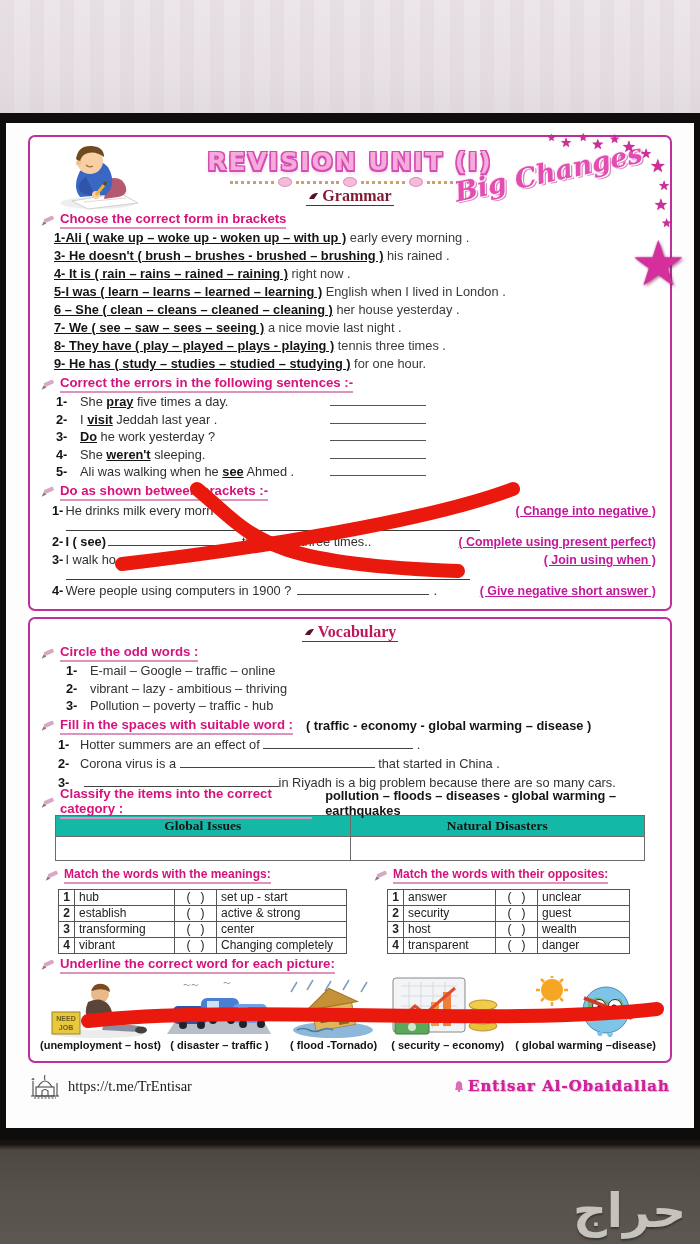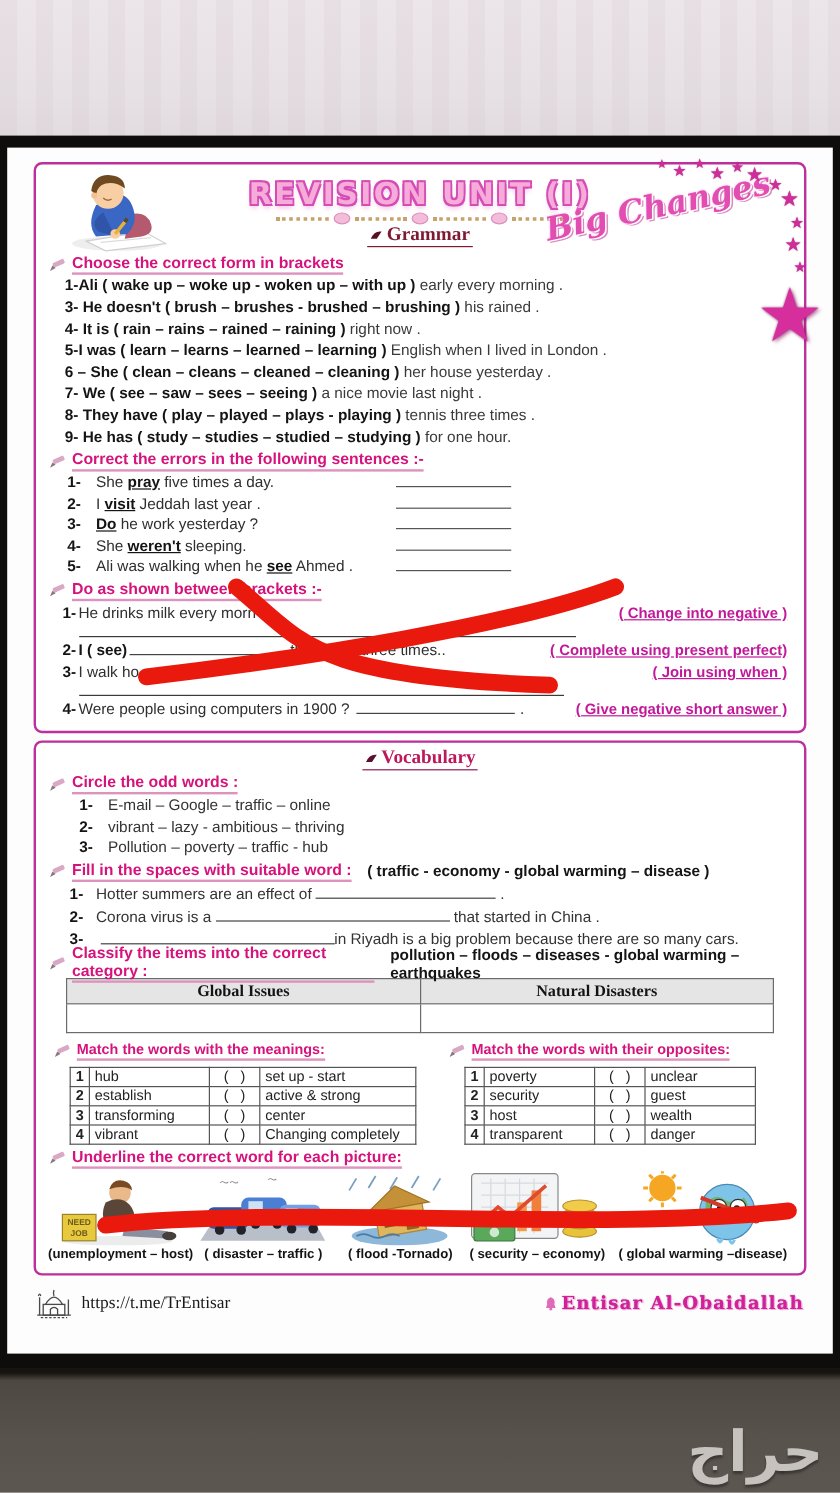--- a/index.html
+++ b/index.html
@@ -47,21 +47,21 @@
 
   
   .sec-head { display:flex; align-items:center; gap:5px; height:18px; margin-top:2px; }
   .sec-head .txt { color:#d6127c; font-weight:bold; font-size:13.2px;
     border-bottom:2px solid #dd93be; padding-bottom:1px; }
   .pencil { flex:none; transform:rotate(-8deg); }
 
   
   .choose-list { padding-left:14px; }
   .choose-list .row { font-size:12.8px; line-height:18px; color:#3a3a3a; white-space:nowrap; }
-  .choose-list .b { font-weight:bold; color:#141414; }
+  .choose-list .b { font-weight:bold; color:#141414;text-decoration:underline; }
 
   
   .err-list { padding-left:16px; }
   .err-row { display:flex; font-size:12.8px; line-height:17.6px; color:#2f2f2f; }
   .err-row .num { font-weight:bold; width:24px; color:#141414;}
   .err-row .sent { width:250px; white-space:nowrap; }
   .err-row .err { font-weight:bold; text-decoration:underline; color:#141414; }
   .err-row .ans { width:96px; border-bottom:1.4px solid #555; height:13px; }
 
   
@@ -79,21 +79,21 @@
     border-bottom:1.6px solid #8e1c52; padding:0 2px; display:inline-flex; align-items:center; gap:2px;}
   .circle-list { padding-left:26px; }
   .circle-list .row { font-size:12.8px; line-height:17.5px; color:#333; }
   .circle-list .num { font-weight:bold; color:#141414; display:inline-block; width:24px;}
   .bank { color:#141414; font-weight:bold; font-size:12.8px; margin-left:8px; border-bottom:none;}
   .fill-rows { padding-left:18px; }
   .fill-row { font-size:12.8px; line-height:19px; color:#333; }
   .fill-row .num { font-weight:bold; color:#141414; display:inline-block; width:22px; }
 
   .classify-table { width:calc(100% - 30px); margin:3px 15px 0 15px; border-collapse:collapse; }
-  .classify-table th { background:#e5e5e5; border:1.3px solid #6b6b6b; font-family:"Liberation Serif",serif;
+  .classify-table th { background:#14b8a6; border:1.3px solid #6b6b6b; font-family:"Liberation Serif",serif;
     font-size:13.5px; padding:2px 0; color:#141414;}
   .classify-table td { border:1.3px solid #6b6b6b; height:24px; }
 
   .match-zone { display:flex; margin-top:5px; padding:0 4px; gap:26px; }
   .match-col .sec-head { height:15px; margin-bottom:6px;}
   .match-col .sec-head .txt { font-size:12px; }
   .mtable { border-collapse:collapse; margin-left:14px; }
   .mtable td { border:1.2px solid #555; font-size:12px; color:#222; height:16px; padding:0 4px; }
   .mtable .n { font-weight:bold; text-align:center; width:16px; padding:0 2px;}
   .mtable .w { width:100px; }
@@ -402,21 +402,21 @@
                 <rect x="4" y="2.5" width="10" height="4" rx="1" transform="rotate(-16 9 4.5)" fill="#d9a8c4"></rect>
                 <polygon points="1,10 6,8.2 3.6,5.8" fill="#8a7580"></polygon>
               </svg>
             <span class="txt">Match the words with their opposites:</span>
           </div>
           <table class="mtable mtable-r">
             <tbody>
 
                 <tr>
                   <td class="n">1</td>
-                  <td class="w">poverty</td>
+                  <td class="w">answer</td>
                   <td class="p">(&nbsp;&nbsp;&nbsp;)</td>
                   <td class="m">unclear</td>
                 </tr>
 
                 <tr>
                   <td class="n">2</td>
                   <td class="w">security</td>
                   <td class="p">(&nbsp;&nbsp;&nbsp;)</td>
                   <td class="m">guest</td>
                 </tr>

